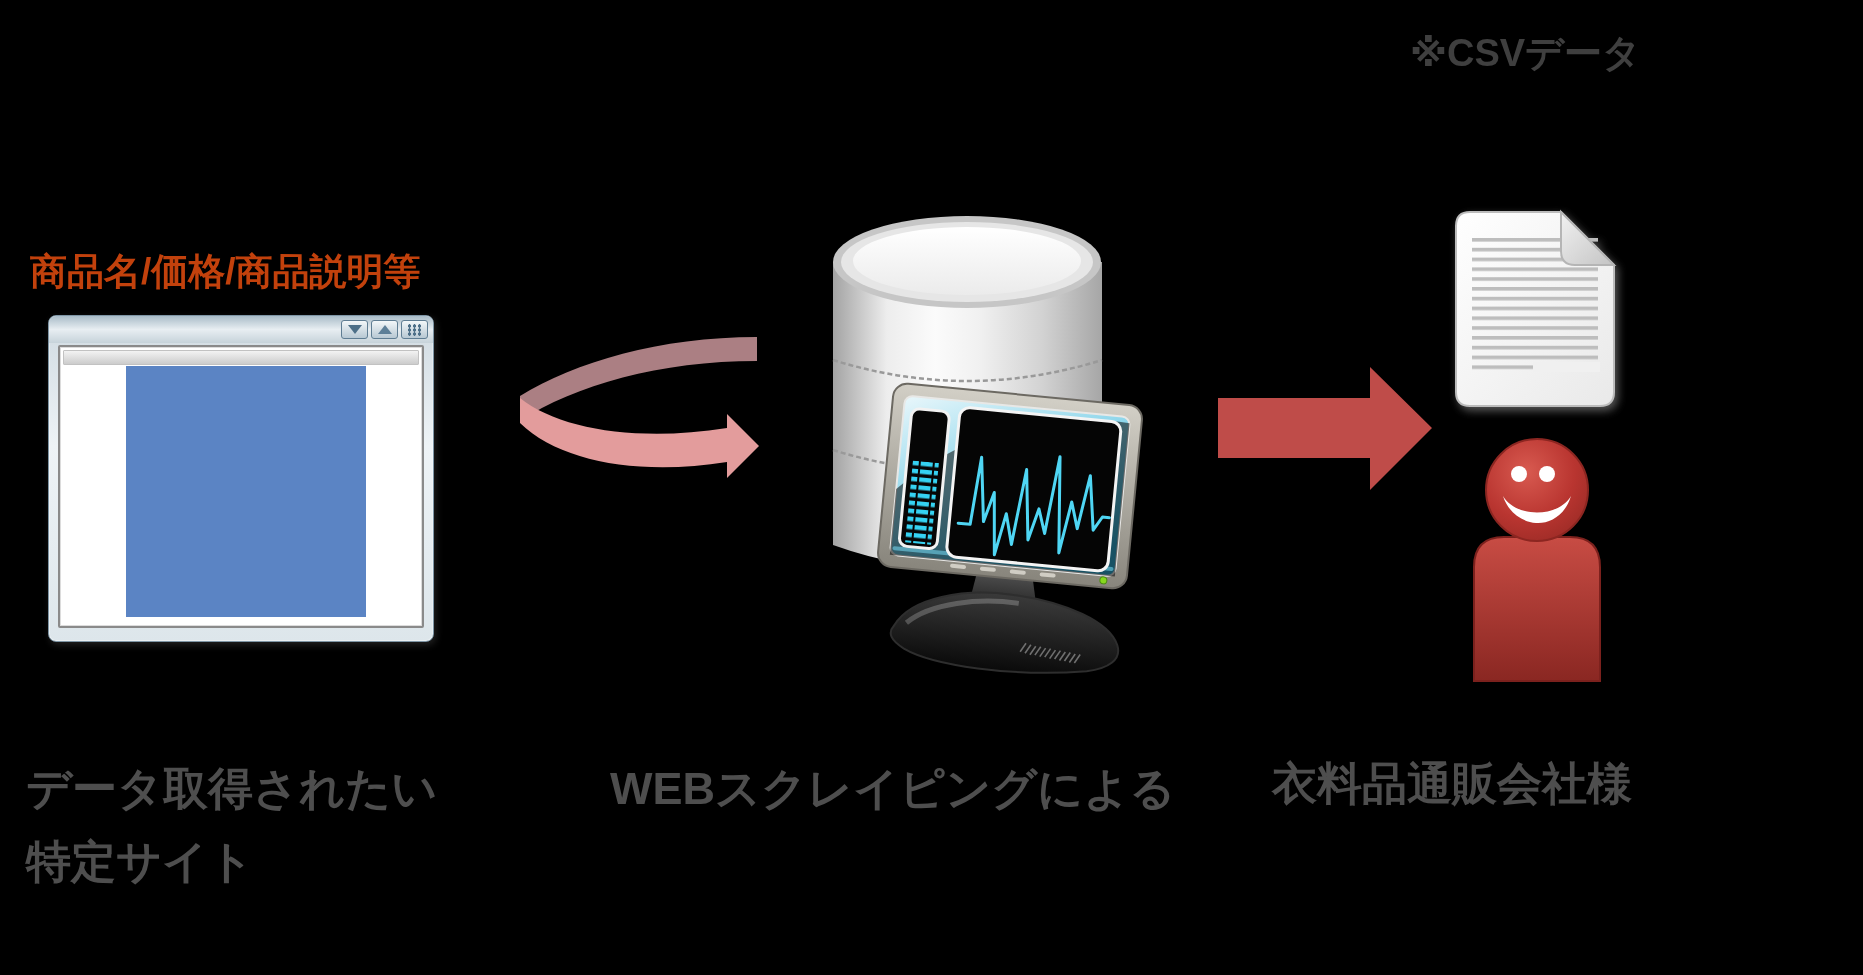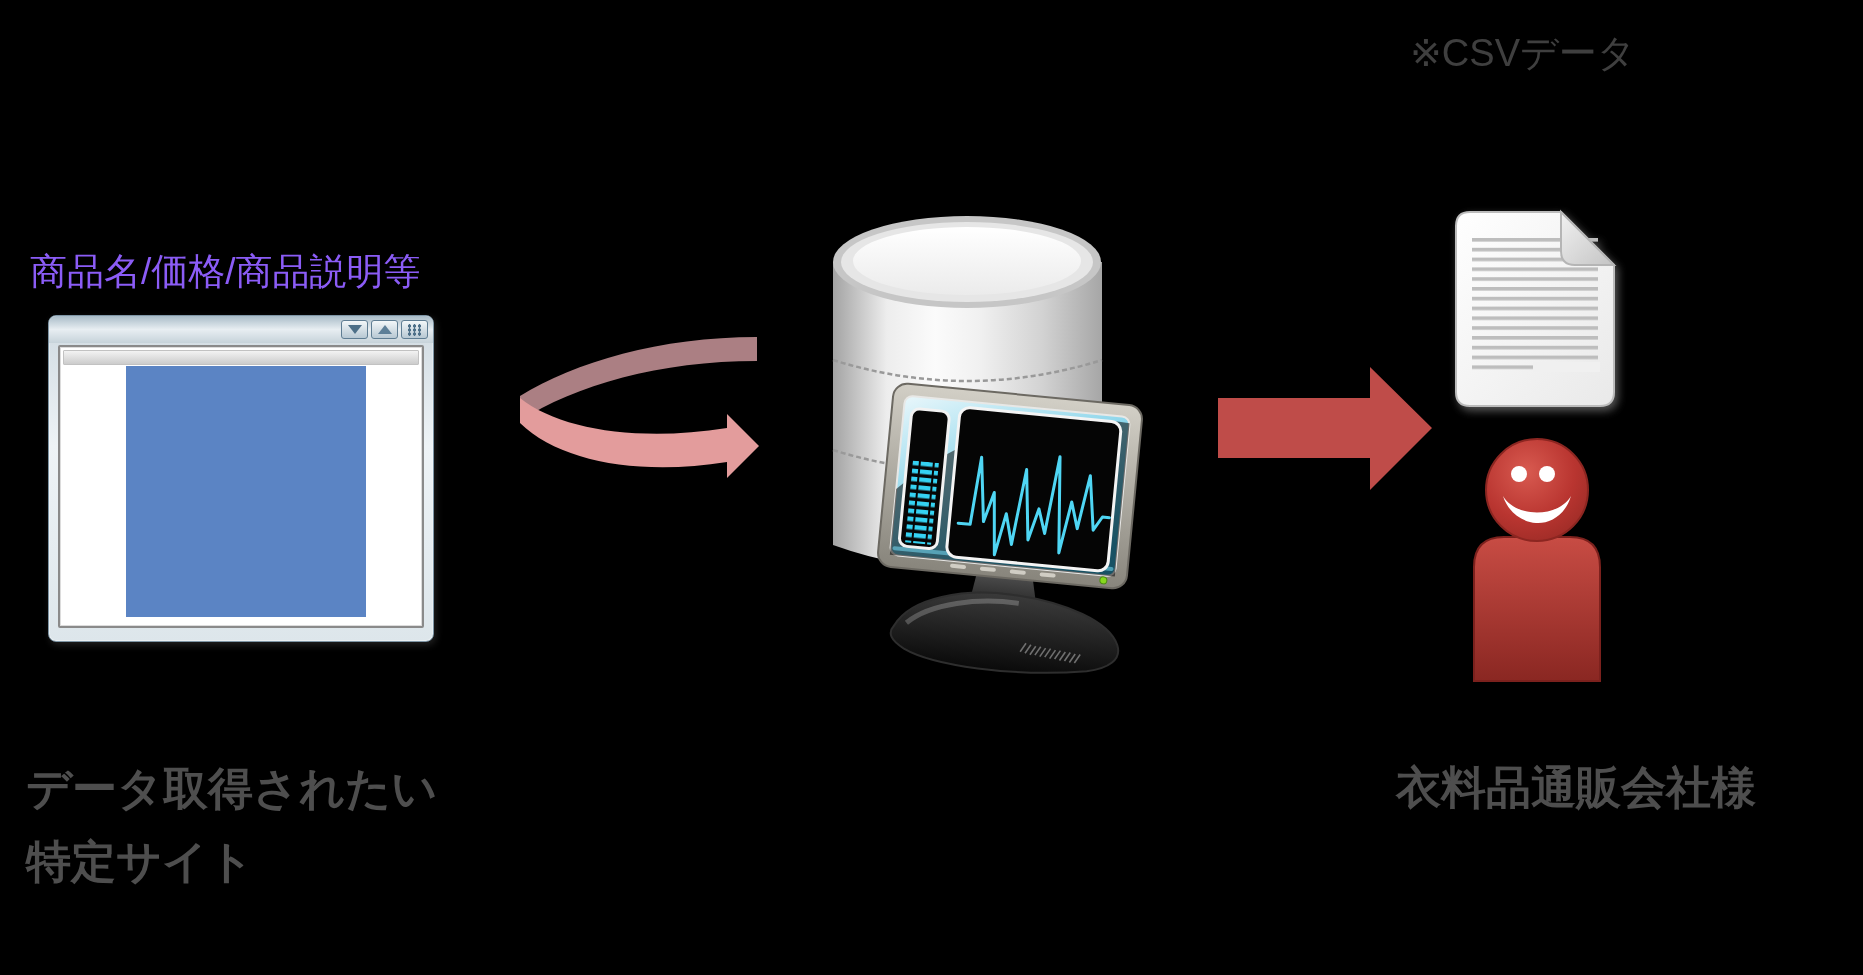--- a/index.html
+++ b/index.html
@@ -44,29 +44,29 @@
   .toolbar {
     margin:3px 3px 0 3px; height:13px; border:1px solid #c2c2c2; border-radius:1px;
     background:linear-gradient(180deg,#f3f3f3,#cccccc);
   }
   .page-block {
     position:absolute; left:66px; top:19px; width:240px; bottom:9px;
     background:#5b84c4;
   }
 
   
-  .txt { position:absolute; font-weight:normal; white-space:nowrap; }
-  .label-source { left:30px; top:247px; font-size:37px; color:#8b5cf6; }
+  .txt { position:absolute; font-weight:bold; white-space:nowrap; }
+  .label-source { left:30px; top:247px; font-size:37px; color:#c2410c; }
   .note { left:1410px; font-size:38px; color:#3f3f3f; }
   .note1 { top:28px; }
   .note2 { top:96px; }
   .caption { position:absolute; font-weight:bold; font-size:45px; color:#4e4e4e; line-height:73px; white-space:nowrap; }
   .cap-source  { left:26px;  top:752px; width:450px; }
   .cap-process { left:610px; top:752px; width:650px; }
-  .cap-client  { left:1396px; top:758px; width:400px; line-height:60px; }
+  .cap-client  { left:1272px; top:758px; width:400px; line-height:60px;font-family:Liberation Mono, monospace; }
 </style>
 </head>
 <body>
 
 <div class="stage">
 
   <svg class="gfx" viewBox="0 0 1863 975">
     <defs>
       <linearGradient id="cylBody" x1="0" y1="0" x2="1" y2="0">
         <stop offset="0" stop-color="#a3a3a3"></stop>
@@ -201,16 +201,17 @@
   </div>
 
   <div class="txt label-source">商品名/価格/商品説明等</div>
   <div class="txt note note1">※CSVデータ</div>
 
   <div class="caption cap-source">
     <div>データ取得されたい</div>
     <div>特定サイト</div>
   </div>
   <div class="caption cap-process">
+    <div>WEBスクレイピングによる</div>
   </div>
   <div class="caption cap-client">衣料品通販会社様</div>
 
 </div>
 
 </body></html>

